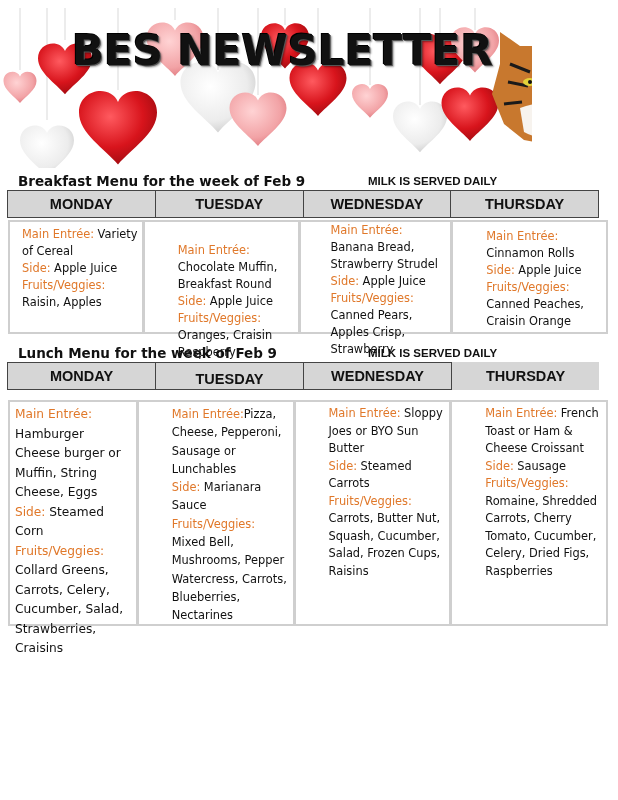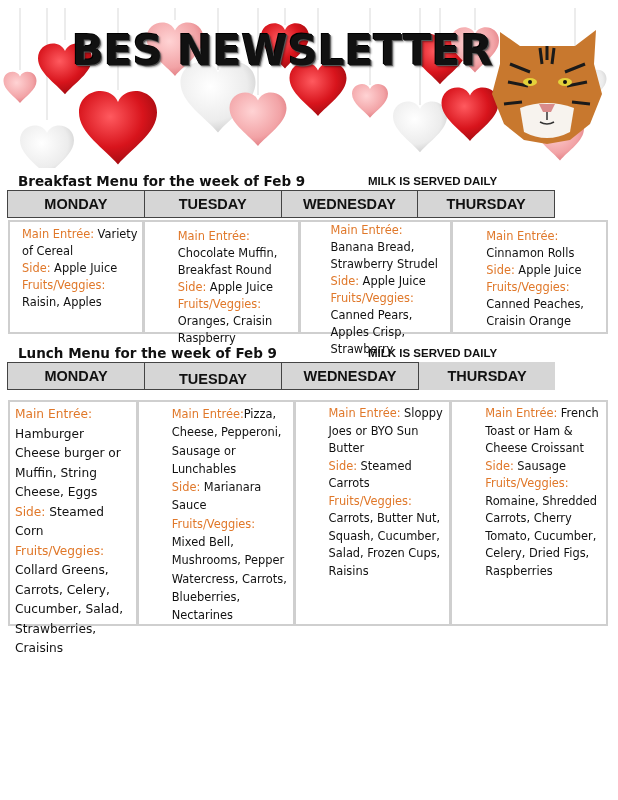--- a/index.html
+++ b/index.html
@@ -1,32 +1,32 @@
 <!DOCTYPE html>
 <html><head>
 <meta charset="utf-8">
 <style>
   html, body { margin:0; padding:0; background:#ffffff; }
   body { width:618px; height:800px; position:relative; overflow:hidden; font-family:"DejaVu Sans", sans-serif; }
 
   
-  .banner { position:absolute; left:0; top:0; width:618px; height:168px; overflow:hidden; }
+  .banner { position:absolute; left:0; top:0; width:532px; height:168px; overflow:hidden; }
   .title {
     position:absolute; left:72px; top:26px; font-family:"DejaVu Sans", sans-serif; font-weight:bold;
     font-size:42px; letter-spacing:0px; color:#111; z-index:5;
     text-shadow: 1px 1px 0 #555, -1px -1px 0 #000, 2px 2px 2px rgba(0,0,0,.4);
   }
   .tiger { position:absolute; left:490px; top:24px; z-index:4; }
 
   
   .sec-title { position:absolute; left:18px; font-family:"DejaVu Sans", sans-serif; font-size:13.5px; color:#111; font-weight:700; }
   .milk { position:absolute; left:368px; font-family:"Liberation Sans", sans-serif; font-weight:bold; font-size:11.5px; color:#111; }
 
   
-  .dayhdr { position:absolute; left:7px; width:548px; height:28px; display:flex; }
+  .dayhdr { position:absolute; left:7px; width:592px; height:28px; display:flex; }
   .dayhdr .d { flex:1; background:#d6d6d6; border:1.5px solid #444; border-left-width:0; display:flex; align-items:center; justify-content:center;
                font-family:"Liberation Sans", sans-serif; font-weight:bold; font-size:14.5px; color:#111; box-sizing:border-box; }
   .dayhdr .d:first-child { border-left-width:1.5px; }
   .dayhdr .d.nob { border:none; }
   .dayhdr .d.low { padding-top:6px; }
 
   
   .grid { position:absolute; left:8px; width:600px; display:flex; border:2px solid #cfcfcf; box-sizing:border-box;gap:28px; }
   .grid .c { flex:1; border-right:3px solid #cfcfcf; padding:3px 4px 0 5px; box-sizing:border-box;
              font-family:"DejaVu Sans", sans-serif; font-size:11.4px; color:#111; line-height:17px; }
@@ -148,21 +148,21 @@
   <div class="d">WEDNESDAY</div>
   <div class="d">THURSDAY</div>
 </div>
 
 <div class="grid" style="top:220px;height:114px">
   <div class="c" style="padding-left:12px;padding-top:4px">
     <span class="lbl">Main Entrée:</span><span> Variety of Cereal</span><br>
     <span class="lbl">Side:</span><span> Apple Juice</span><br>
     <span class="lbl">Fruits/Veggies:</span><span> Raisin, Apples</span>
   </div>
-  <div class="c" style="padding-top:6px">
+  <div class="c" style="padding-top:20px">
     <span class="lbl">Main Entrée:</span><span> Chocolate Muffin, Breakfast Round</span><br>
     <span class="lbl">Side:</span><span> Apple Juice</span><br>
     <span class="lbl">Fruits/Veggies:</span><span> Oranges, Craisin Raspberry</span>
   </div>
   <div class="c" style="padding-top:0;padding-left:2px">
     <span class="lbl">Main Entrée:</span><span> Banana Bread, Strawberry Strudel</span><br>
     <span class="lbl">Side:</span><span> Apple Juice</span><br>
     <span class="lbl">Fruits/Veggies:</span><span> Canned Pears, Apples Crisp, Strawberry</span>
   </div>
   <div class="c" style="padding-top:6px">

